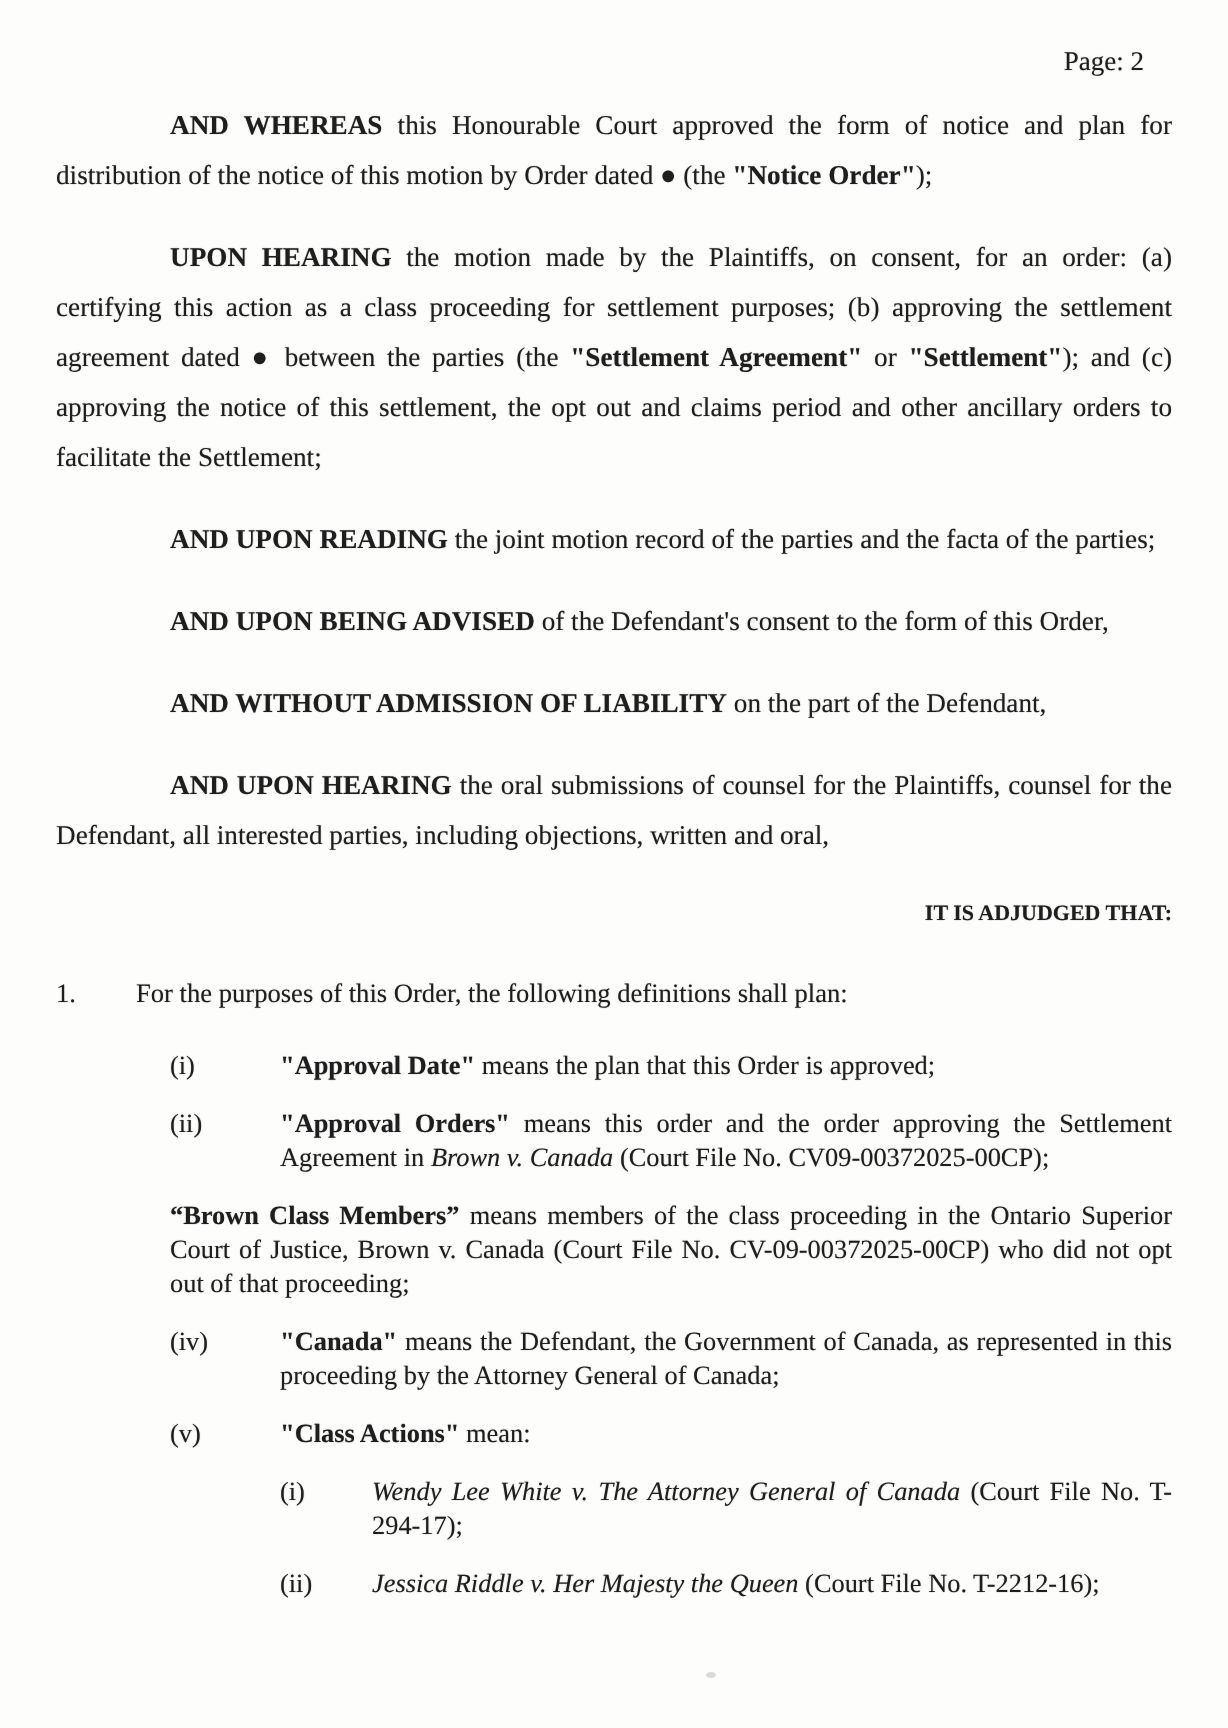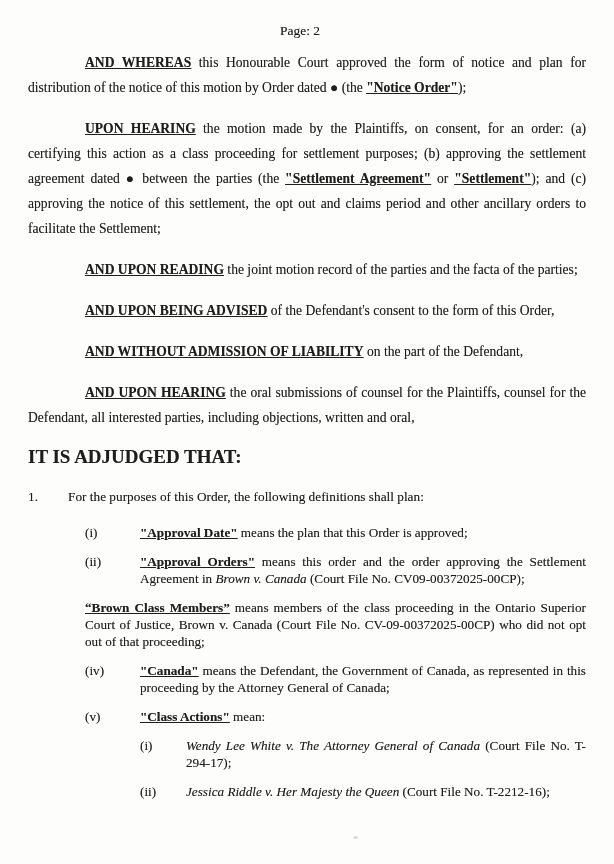--- a/index.html
+++ b/index.html
@@ -6,40 +6,41 @@
   body {
     width: 614px; height: 864px;
     background: #fdfdfc;
     font-family: "Liberation Serif", "DejaVu Serif", serif;
     color: #1e1e1e;
     overflow: hidden;
     position: relative;
   }
   .page { padding: 22px 28px 0 28px; text-shadow: 0 0 0.6px rgba(30,30,30,0.45); }
   .page-header {
-    text-align: center;
+    text-align: right;
     padding-right: 14px;
     font-size: 13.5px;
     line-height: 18px;
     margin-bottom: 10px;
   }
   .para {
     font-size: 13.6px;
     line-height: 25px;
     text-align: justify;
     text-indent: 57px;
     margin: 0 0 16px 0;
   }
-  .b { font-weight: bold; text-decoration: underline; }
+  .b { font-weight: bold; }
   .i { font-style: italic; }
   .adjudged {
-    font-size: 19px;
+    font-size: 11px;
     font-weight: bold;
     line-height: 18px;
     margin: 18px 0 22px 0;
+    text-align: right;
   }
   .item { display: flex; font-size: 13.3px; line-height: 17px; margin: 0 0 19px 0; }
   .item-num { width: 40px; flex-shrink: 0; }
   .item-text { flex: 1; }
   .defs { margin-left: 57px; }
   .def-row { display: flex; font-size: 13.2px; line-height: 17px; margin-bottom: 12px; }
   .def-label { width: 55px; flex-shrink: 0; }
   .def-text { flex: 1; text-align: justify; }
   .sub-row { display: flex; margin-top: 12px; }
   .sub-label { width: 46px; flex-shrink: 0; }

